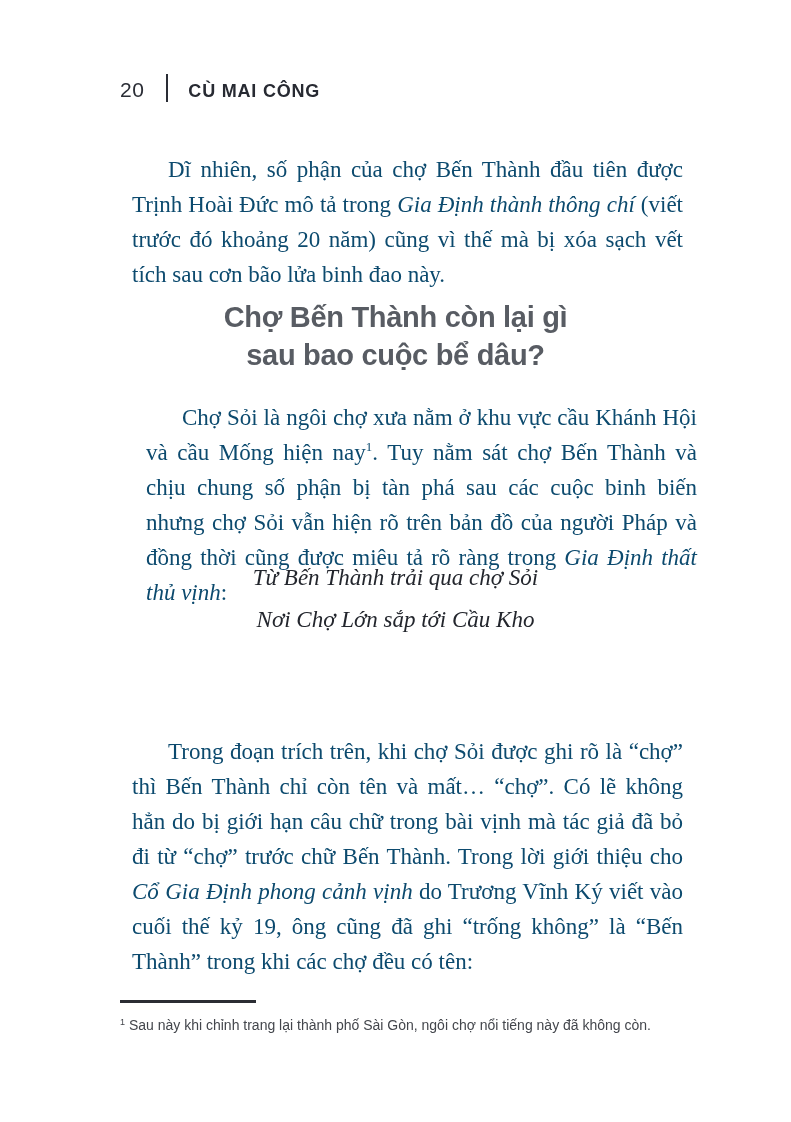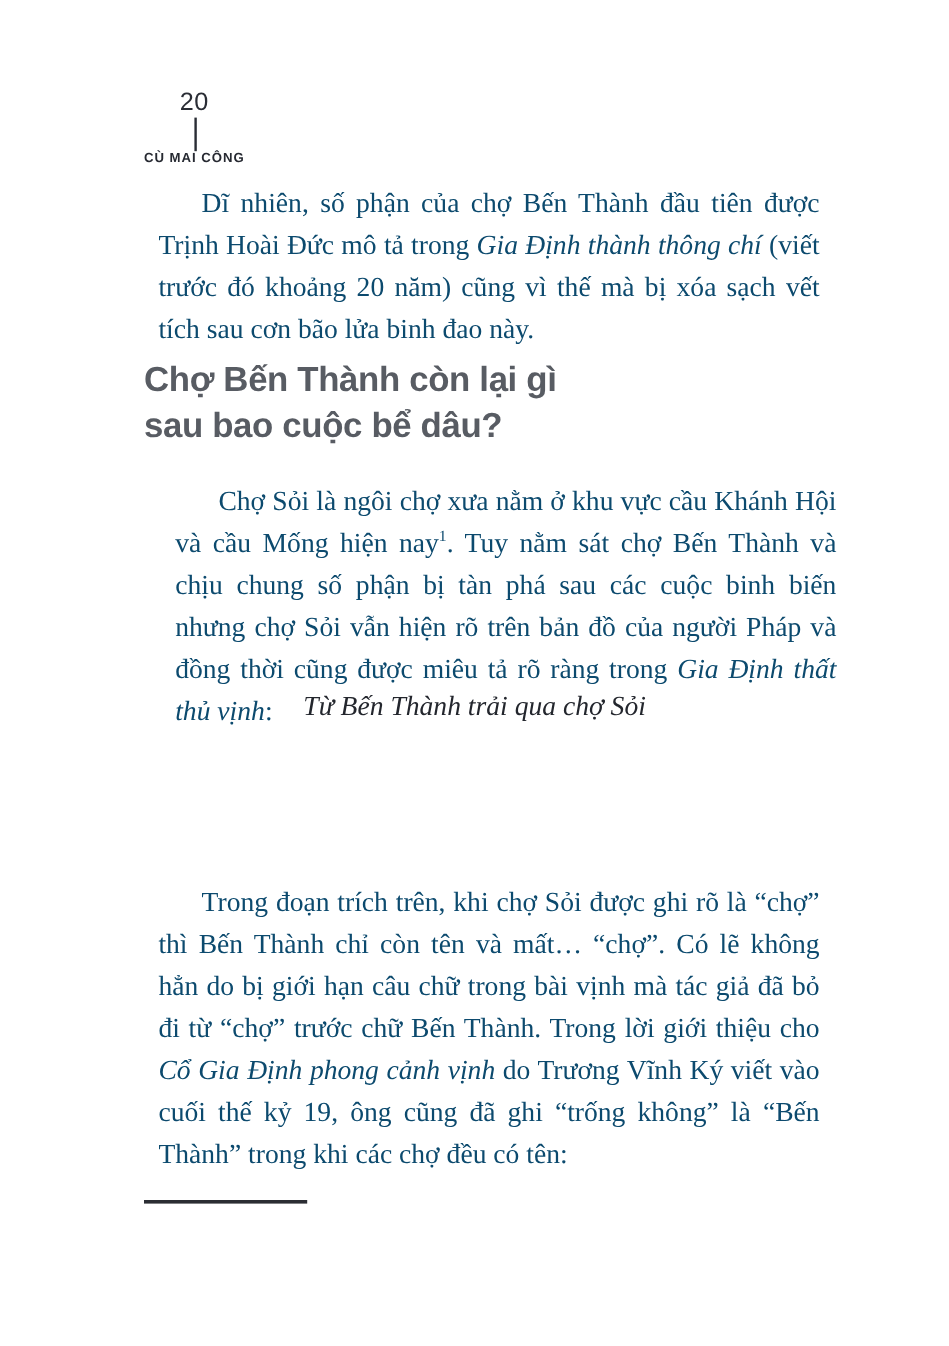--- a/index.html
+++ b/index.html
@@ -15,38 +15,37 @@
     overflow: hidden;
     font-family: "Liberation Serif", serif;
     color: #23262d;
   }
   
   .running-header {
     position: absolute;
     top: 74px;
     left: 120px;
     display: flex;
-    align-items: center;
+    align-items: flex-end;
     font-family: "Liberation Sans", sans-serif;
     color: #272a32;
-    flex-direction: column;
   }
   .page-number {
     font-size: 21px;
     letter-spacing: 0.5px;
     color: #2a2d35;
   }
   .header-divider {
     width: 2px;
     height: 28px;
     background: #2a2d35;
     margin: 0 20px 0 22px;
   }
   .running-title {
-    font-size: 11px;
+    font-size: 18px;
     font-weight: bold;
     letter-spacing: 0.8px;
     color: #272a32;
   }
   
   .content {
     position: absolute;
     left: 120px;
     width: 551px;
     top: 0;
@@ -67,41 +66,42 @@
     font-size: 13px;
     line-height: 0;
     vertical-align: 9px;
   }
   
   .section-heading {
     position: absolute;
     top: 298px;
     left: 0;
     width: 551px;
+    text-align: center;
     font-family: "Liberation Sans", sans-serif;
     font-weight: bold;
     font-size: 29px;
     line-height: 38px;
     letter-spacing: -0.3px;
     color: #585c63;
     margin: 0;
   }
   
   .verse {
     position: absolute;
     top: 560px;
     left: 0;
     width: 551px;
     text-align: center;
     font-style: italic;
     font-size: 23px;
     color: #23262d;
   }
   .verse-line {
-    margin: 12px 0 9px 0;
+    margin: 1px 0 9px 0;
     line-height: 33px;
   }
   
   .footnote-rule {
     position: absolute;
     top: 1000px;
     left: 120px;
     width: 136px;
     height: 3px;
     background: #2b2d33;
@@ -139,21 +139,23 @@
 
     <h2 class="section-heading">
       <span>Chợ Bến Thành còn lại gì</span><br>
       <span>sau bao cuộc bể dâu?</span>
     </h2>
 
     <p class="body-para para-2"><span>Chợ Sỏi là ngôi chợ xưa nằm ở khu vực cầu Khánh Hội và cầu Mống hiện nay</span><sup class="fn-ref">1</sup><span>. Tuy nằm sát chợ Bến Thành và chịu chung số phận bị tàn phá sau các cuộc binh biến nhưng chợ Sỏi vẫn hiện rõ trên bản đồ của người Pháp và đồng thời cũng được miêu tả rõ ràng trong </span><span class="italic">Gia Định thất thủ vịnh</span><span>:</span></p>
 
     <div class="verse">
       <p class="verse-line">Từ Bến Thành trải qua chợ Sỏi</p>
+      <p class="verse-line">Nơi Chợ Lớn sắp tới Cầu Kho</p>
     </div>
 
     <p class="body-para para-3"><span>Trong đoạn trích trên, khi chợ Sỏi được ghi rõ là “chợ” thì Bến Thành chỉ còn tên và mất… “chợ”. Có lẽ không hẳn do bị giới hạn câu chữ trong bài vịnh mà tác giả đã bỏ đi từ “chợ” trước chữ Bến Thành. Trong lời giới thiệu cho </span><span class="italic">Cổ Gia Định phong cảnh vịnh</span><span> do Trương Vĩnh Ký viết vào cuối thế kỷ 19, ông cũng đã ghi “trống không” là “Bến Thành” trong khi các chợ đều có tên:</span></p>
 
   </div>
 
   <div class="footnote-rule"></div>
+  <p class="footnote"><sup>1</sup><span> Sau này khi chỉnh trang lại thành phố Sài Gòn, ngôi chợ nổi tiếng này đã không còn.</span></p>
 
 </div>
 
 </body></html>

